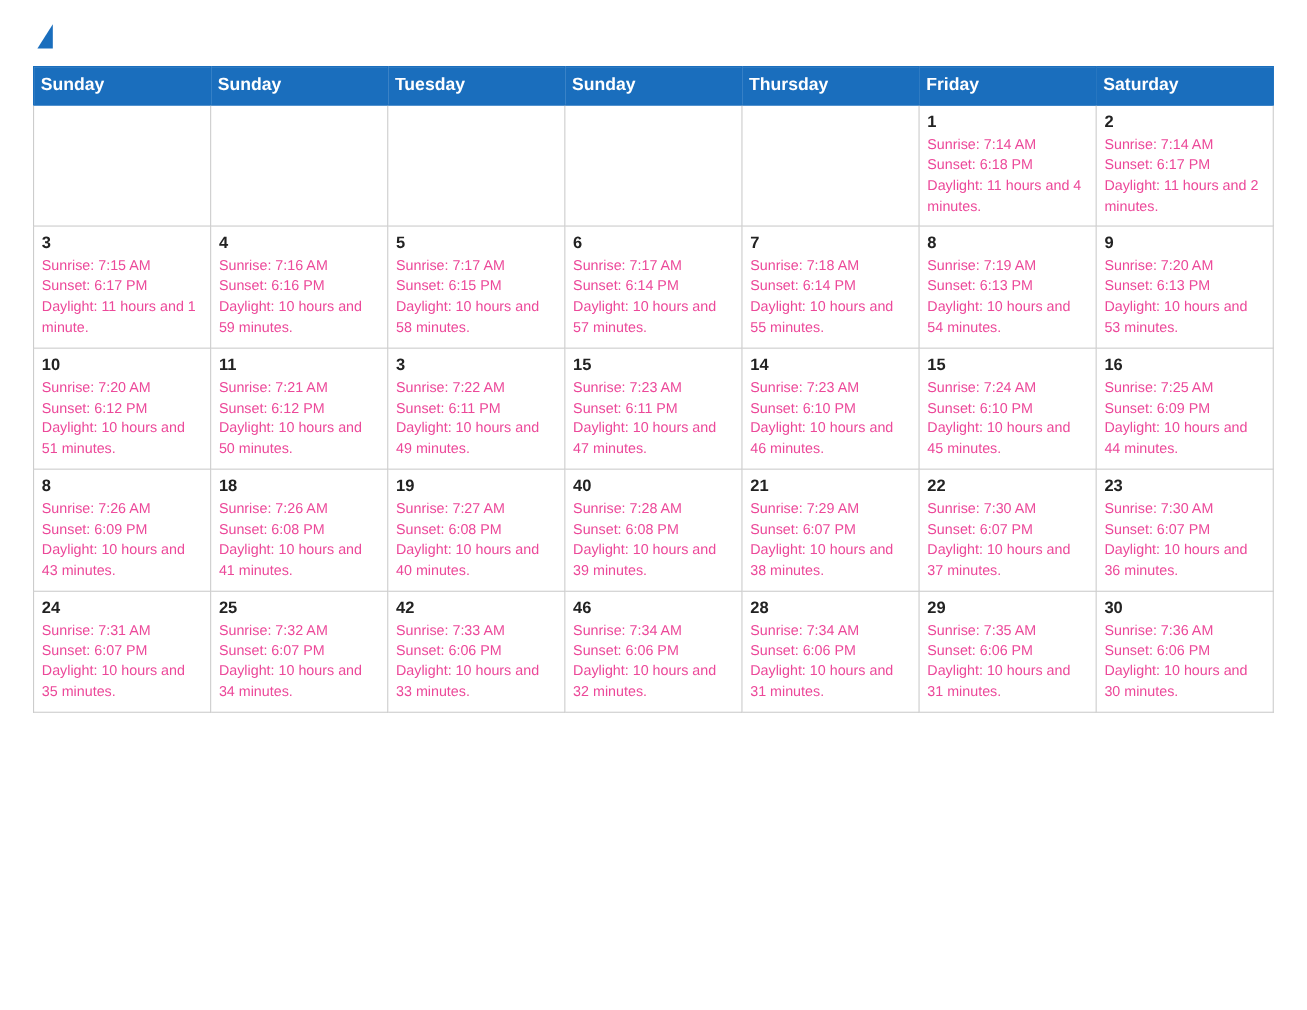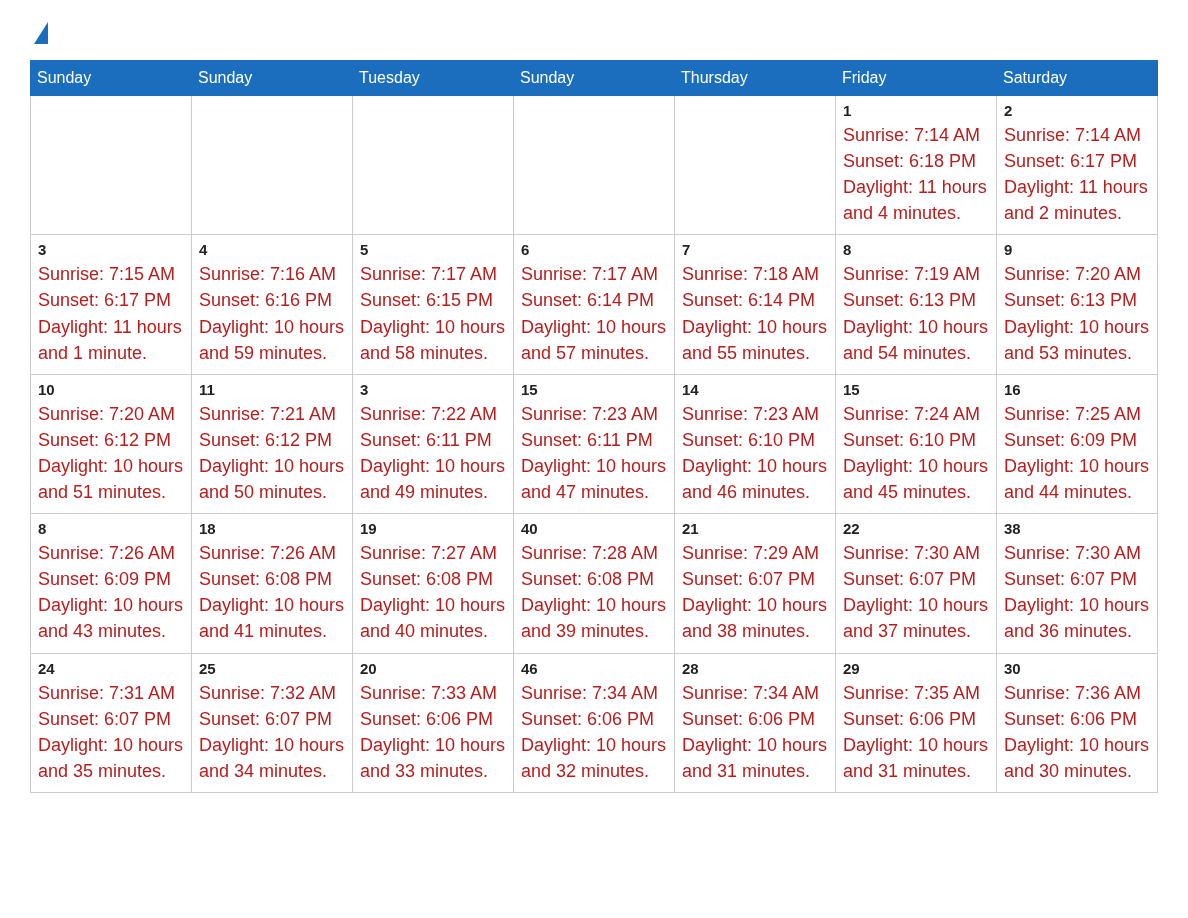--- a/index.html
+++ b/index.html
@@ -62,21 +62,21 @@
     }
     .calendar {
       width: 100%;
       border-collapse: collapse;
       border: 1px solid #bbb;
     }
     .calendar thead tr th {
       background-color: #1a6ebd;
       color: #fff;
       font-size: 16px;
-      font-weight: normal;
+      font-weight: bold;
       padding: 8px 6px;
       text-align: left;
       border: 1px solid #1a6ebd;
       margin-top: 28px;
     }
     .calendar tbody tr td {
       vertical-align: top;
       padding: 6px 7px 8px 7px;
       border: 1px solid #ccc;
       font-size: 13px;
@@ -85,22 +85,22 @@
       min-height: 100px;
     }
     .day-num {
       font-size: 15px;
       font-weight: bold;
       color: #222;
       display: block;
       margin-bottom: 3px;
     }
     .day-info {
-      font-size: 18px;
-      color: #b91c1c;
+      font-size: 13px;
+      color: #ec4899;
       line-height: 1.45;
     }
     .empty-cell {
       background: #fff;
     }
     .week-row td {
       border-top: 2px solid #1a6ebd;
     }
     .first-row td {
       border-top: none;
@@ -230,35 +230,35 @@
         </td>
         <td>
           <span class="day-num">21</span>
           <div class="day-info">Sunrise: 7:29 AM<br>Sunset: 6:07 PM<br>Daylight: 10 hours and 38 minutes.</div>
         </td>
         <td>
           <span class="day-num">22</span>
           <div class="day-info">Sunrise: 7:30 AM<br>Sunset: 6:07 PM<br>Daylight: 10 hours and 37 minutes.</div>
         </td>
         <td>
-          <span class="day-num">38</span>
+          <span class="day-num">23</span>
           <div class="day-info">Sunrise: 7:30 AM<br>Sunset: 6:07 PM<br>Daylight: 10 hours and 36 minutes.</div>
         </td>
       </tr>
       <tr class="week-row">
         <td>
           <span class="day-num">24</span>
           <div class="day-info">Sunrise: 7:31 AM<br>Sunset: 6:07 PM<br>Daylight: 10 hours and 35 minutes.</div>
         </td>
         <td>
           <span class="day-num">25</span>
           <div class="day-info">Sunrise: 7:32 AM<br>Sunset: 6:07 PM<br>Daylight: 10 hours and 34 minutes.</div>
         </td>
         <td>
-          <span class="day-num">20</span>
+          <span class="day-num">42</span>
           <div class="day-info">Sunrise: 7:33 AM<br>Sunset: 6:06 PM<br>Daylight: 10 hours and 33 minutes.</div>
         </td>
         <td>
           <span class="day-num">46</span>
           <div class="day-info">Sunrise: 7:34 AM<br>Sunset: 6:06 PM<br>Daylight: 10 hours and 32 minutes.</div>
         </td>
         <td>
           <span class="day-num">28</span>
           <div class="day-info">Sunrise: 7:34 AM<br>Sunset: 6:06 PM<br>Daylight: 10 hours and 31 minutes.</div>
         </td>

